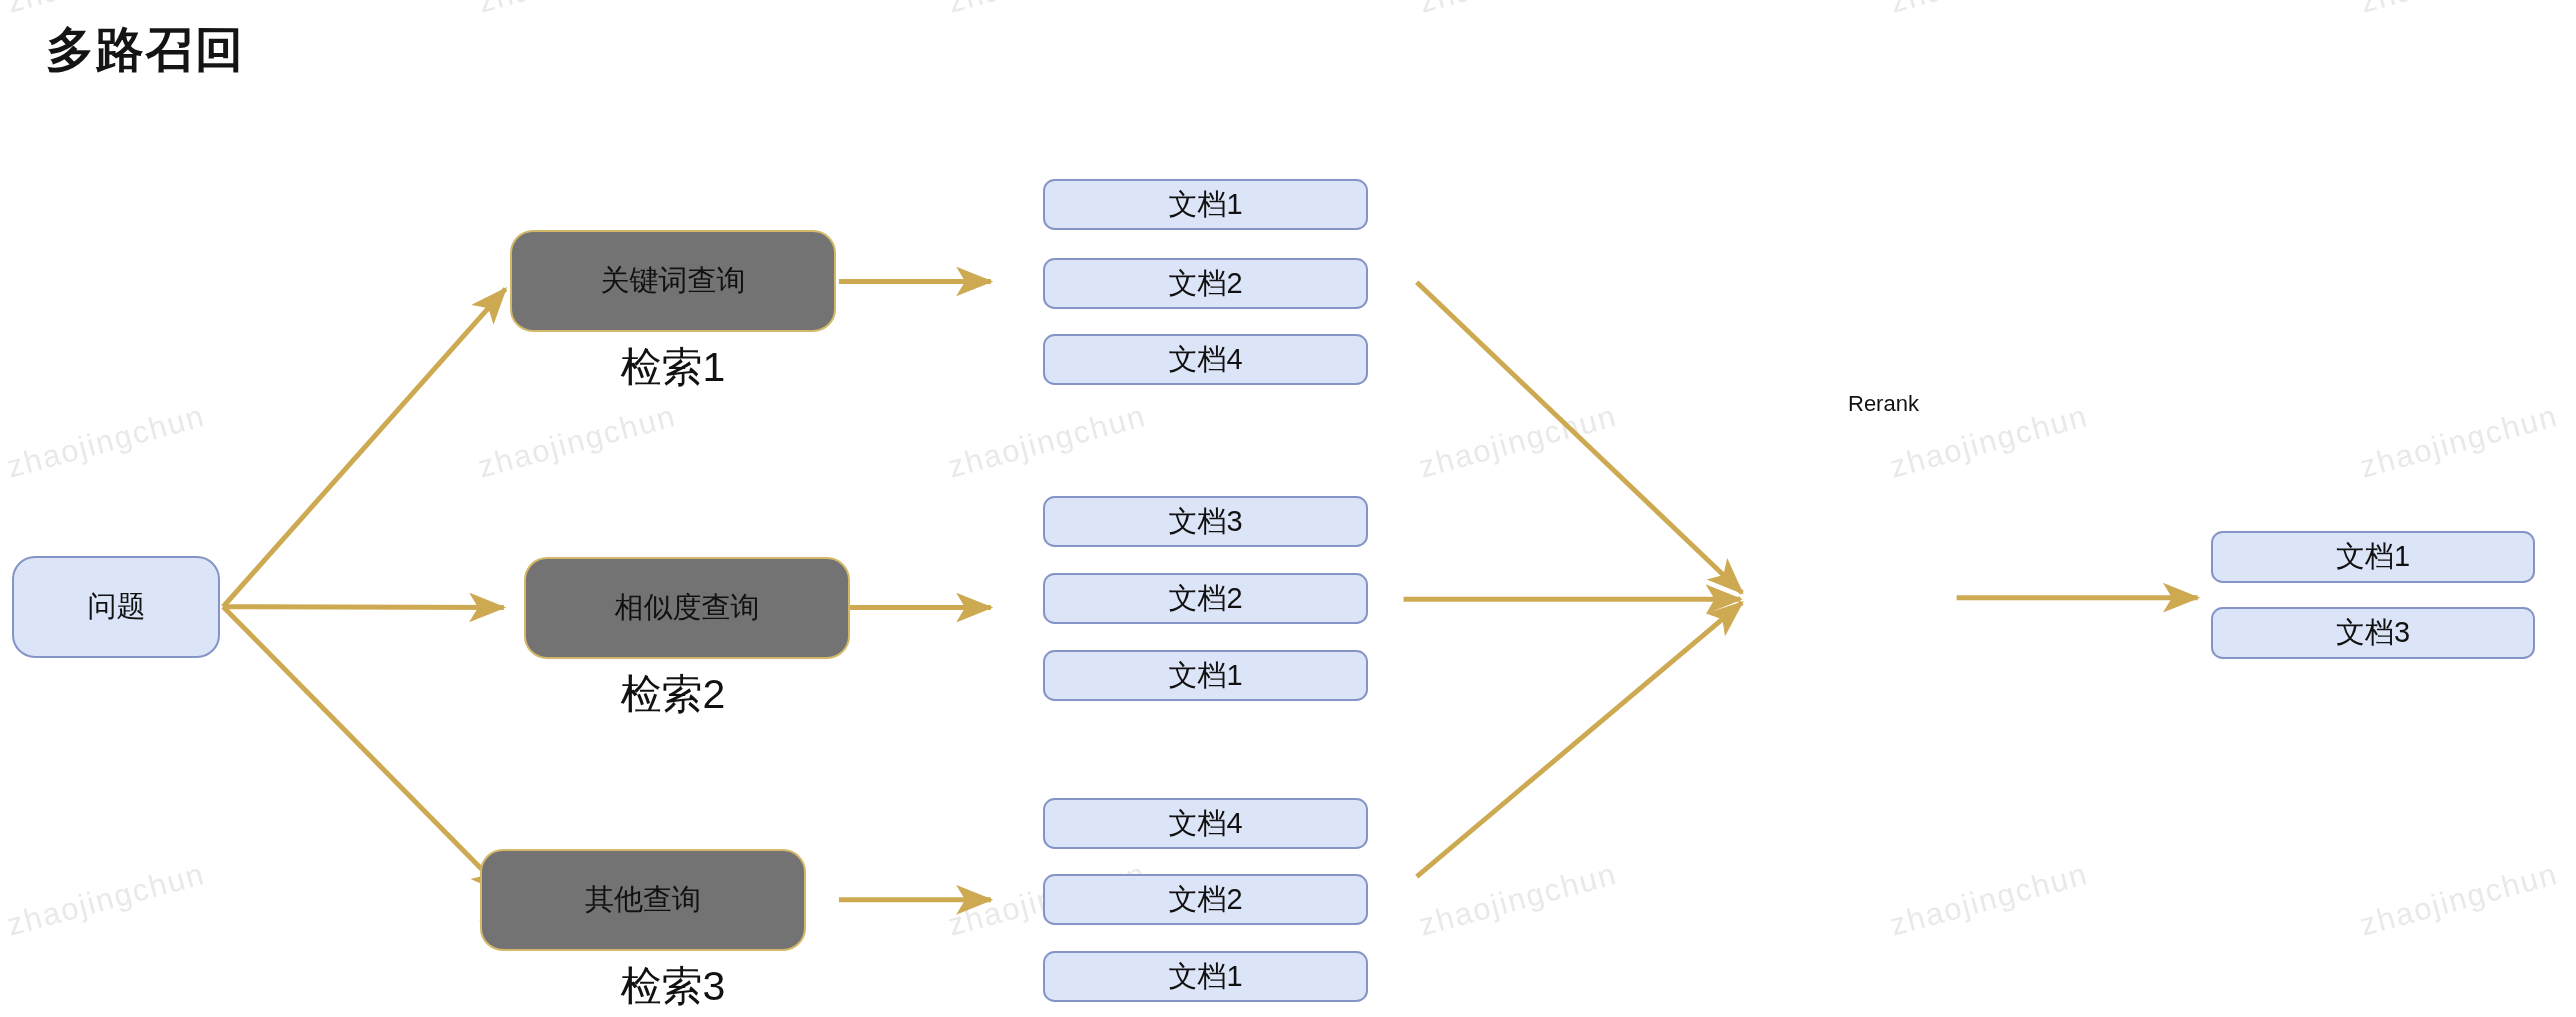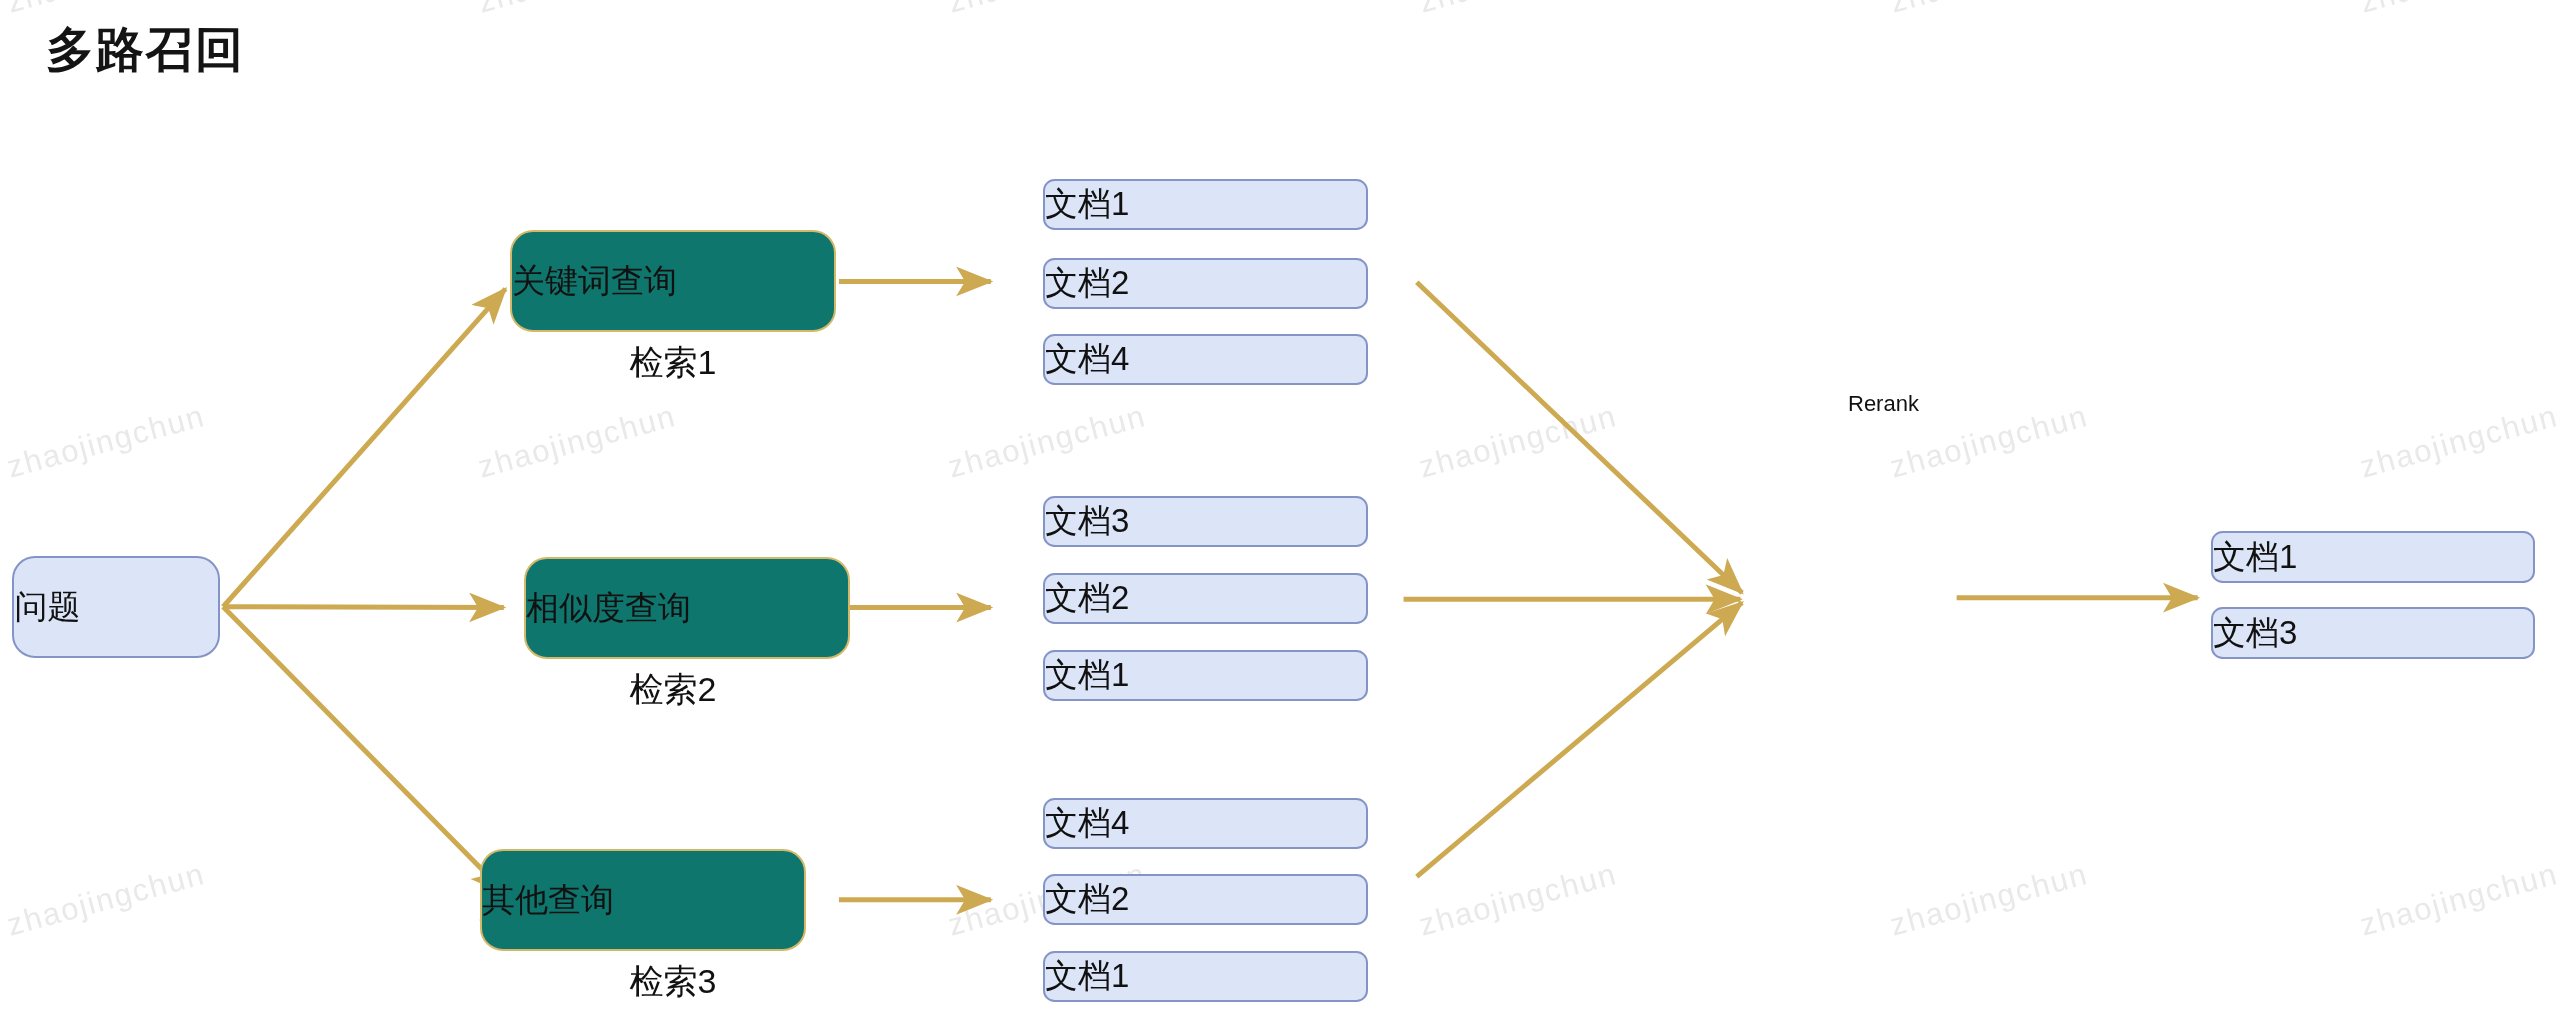--- a/index.html
+++ b/index.html
@@ -15,29 +15,29 @@
     position:absolute; font-size:31px; letter-spacing:1.7px; color:#e9e9e9;
     text-shadow:0.8px 0.8px 0 #ffffff;
     transform:rotate(-15deg); transform-origin:left center; white-space:nowrap;
   }
   .title {
     position:absolute; left:46px; top:18px; margin:0;
     font-size:48px; font-weight:700; color:#141414; letter-spacing:1.7px;
   }
   .node {
     position:absolute; box-sizing:border-box;
-    display:flex; align-items:center; 
-    font-size:33px; color:#111111; text-align:center;
+    display:flex; align-items:center; justify-content:center;
+    font-size:29px; color:#111111; text-align:center;
   }
-  .node-yellow { background:#0f766e; border:2.5px solid #d2b867; border-radius:23px; }
+  .node-yellow { background:#737373; border:2.5px solid #d2b867; border-radius:23px; }
   .node-blue   { background:#dce5f7; border:2.5px solid #8494c6; border-radius:23px; }
   .node-doc    { background:#dce5f7; border:2.5px solid #8494c6; border-radius:11.6px; }
   .caption {
     position:absolute; width:326px; text-align:center;
-    font-size:34px; color:#111111;
+    font-size:41px; color:#111111;
   }
   .rerank-label {
     position:absolute; left:1848px; top:391px;
     font-size:22px; color:#111111;
   }
   .credit {
     position:absolute; right:13.2px; top:959px;
     font-size:25px; color:#9a9a9a; letter-spacing:0.8px;
     text-shadow:1.7px 1.7px 0.8px #ffffff;
   }

